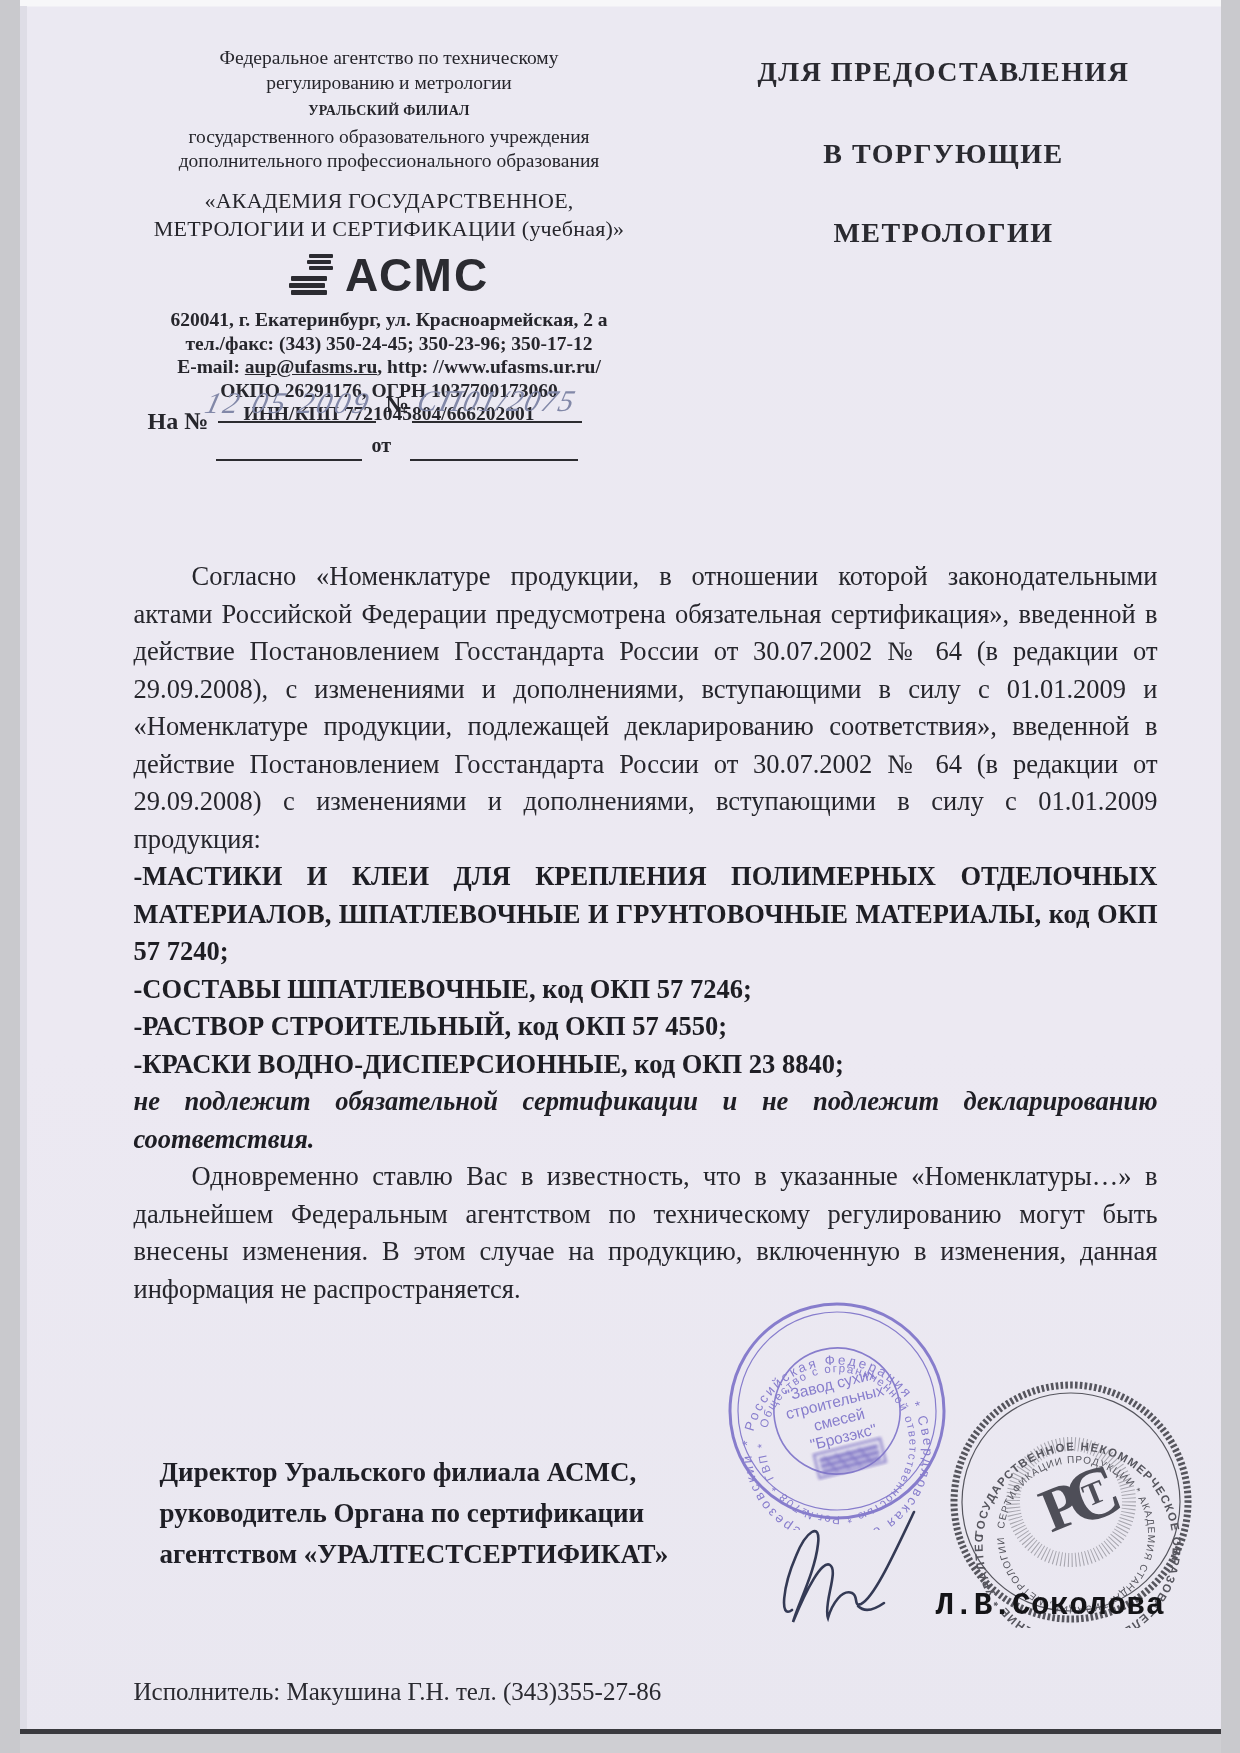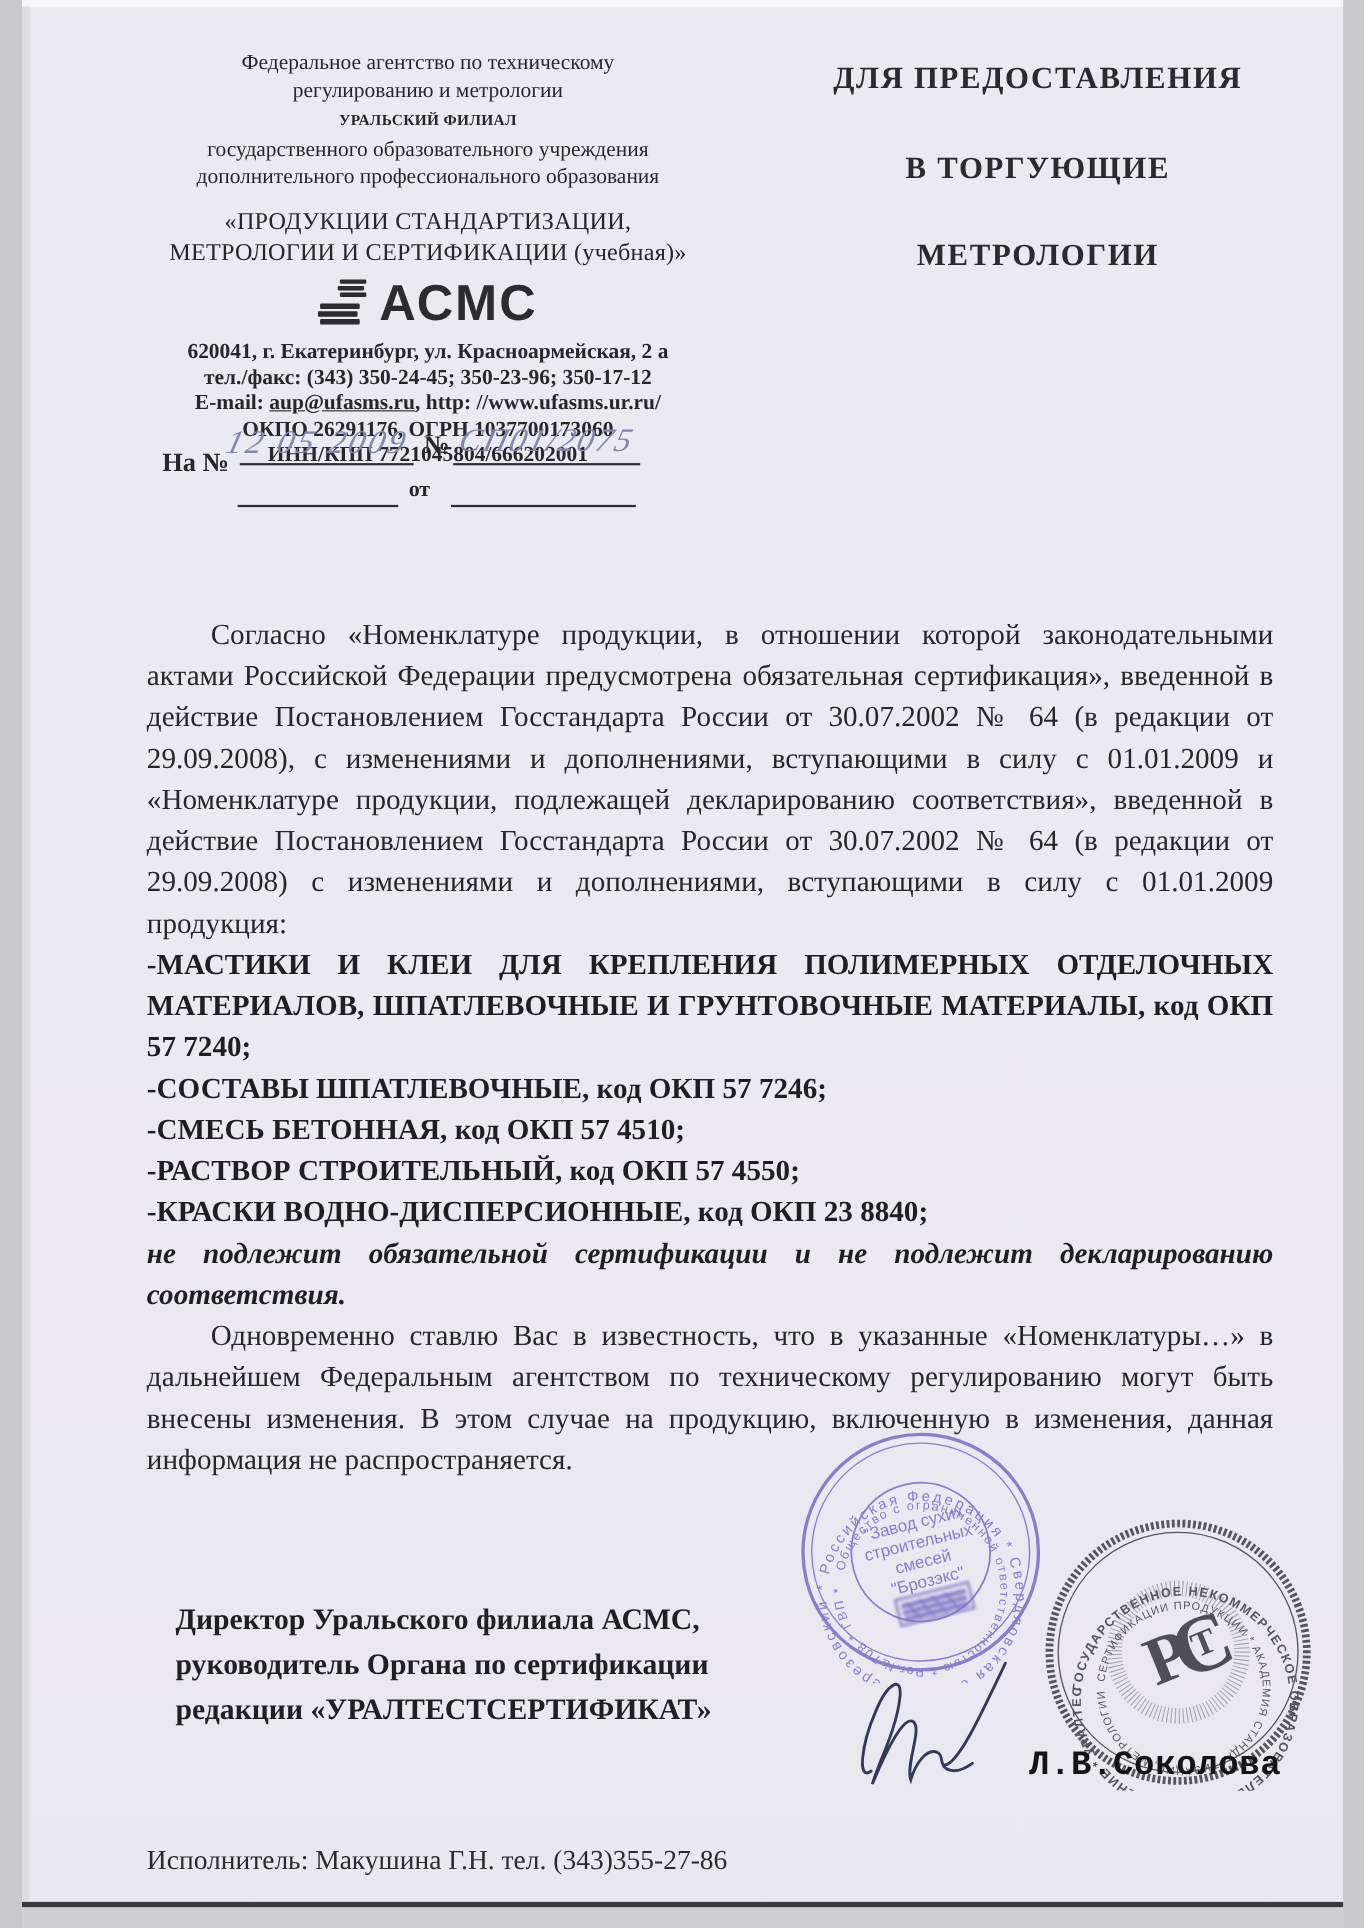--- a/index.html
+++ b/index.html
@@ -71,21 +71,21 @@
     <div class="lh-agency">
       <div>Федеральное агентство по техническому</div>
       <div>регулированию и метрологии</div>
     </div>
     <div class="lh-branch">УРАЛЬСКИЙ ФИЛИАЛ</div>
     <div class="lh-inst">
       <div>государственного образовательного учреждения</div>
       <div>дополнительного профессионального образования</div>
     </div>
     <div class="lh-academy">
-      <div>«ПРОДУКЦИИ СТАНДАРТИЗАЦИИ,</div>
+      <div>«АКАДЕМИЯ ГОСУДАРСТВЕННОЕ,</div>
       <div>МЕТРОЛОГИИ И СЕРТИФИКАЦИИ (учебная)»</div>
     </div>
     <div class="logo-row">
       <svg width="50" height="46" viewBox="0 0 50 46">
         <g fill="#2b2b31">
           <rect x="20" y="2" width="24" height="4" rx="1"></rect>
           <rect x="18" y="8" width="24" height="4" rx="1"></rect>
           <rect x="20" y="14" width="24" height="4" rx="1"></rect>
           <rect x="2" y="24" width="36" height="5" rx="1"></rect>
           <rect x="0" y="31" width="36" height="5" rx="1"></rect>
@@ -116,31 +116,30 @@
   <div class="addressee">
     <div class="a1">ДЛЯ ПРЕДОСТАВЛЕНИЯ</div>
     <div class="a2">В ТОРГУЮЩИЕ</div>
     <div class="a3">МЕТРОЛОГИИ</div>
   </div>
 
   <div class="body">
     <p class="indent">Согласно «Номенклатуре продукции, в отношении которой законодательными актами Российской Федерации предусмотрена обязательная сертификация», введенной в действие Постановлением Госстандарта России от 30.07.2002 № 64 (в редакции от 29.09.2008), с изменениями и дополнениями, вступающими в силу с 01.01.2009 и «Номенклатуре продукции, подлежащей декларированию соответствия», введенной в действие Постановлением Госстандарта России от 30.07.2002 № 64 (в редакции от 29.09.2008) с изменениями и дополнениями, вступающими в силу с 01.01.2009 продукция:</p>
     <p class="prod">-МАСТИКИ И КЛЕИ ДЛЯ КРЕПЛЕНИЯ ПОЛИМЕРНЫХ ОТДЕЛОЧНЫХ МАТЕРИАЛОВ, ШПАТЛЕВОЧНЫЕ И ГРУНТОВОЧНЫЕ МАТЕРИАЛЫ, код ОКП 57 7240;</p>
     <p class="prod">-СОСТАВЫ ШПАТЛЕВОЧНЫЕ, код ОКП 57 7246;</p>
-    <p class="prod">-СМЕСЬ БЕТОННАЯ, код ОКП 57 4510;</p>
     <p class="prod">-РАСТВОР СТРОИТЕЛЬНЫЙ, код ОКП 57 4550;</p>
     <p class="prod">-КРАСКИ ВОДНО-ДИСПЕРСИОННЫЕ, код ОКП 23 8840;</p>
     <p class="concl">не подлежит обязательной сертификации и не подлежит декларированию соответствия.</p>
     <p class="indent">Одновременно ставлю Вас в известность, что в указанные «Номенклатуры…»  в дальнейшем Федеральным агентством по техническому регулированию могут быть внесены изменения. В этом случае на продукцию, включенную в изменения, данная информация не распространяется.</p>
   </div>
 
   <div class="sig-block">
     <div>Директор Уральского филиала АСМС,</div>
     <div>руководитель Органа  по сертификации</div>
-    <div>редакции «УРАЛТЕСТСЕРТИФИКАТ»</div>
+    <div>агентством «УРАЛТЕСТСЕРТИФИКАТ»</div>
   </div>
   <div class="signer-name">Л.В.Соколова</div>
 
   <svg class="stamp1" width="238" height="238" viewBox="0 0 238 238">
     <defs>
       <path id="s1o" d="M 33,119 A 86,86 0 1 1 32.9,119.2"></path>
       <path id="s1i" d="M 47,119 A 72,72 0 1 1 46.9,119.2"></path>
       <filter id="blur1">
           <feGaussianBlur stdDeviation="1.4"></feGaussianBlur>
         </filter>

